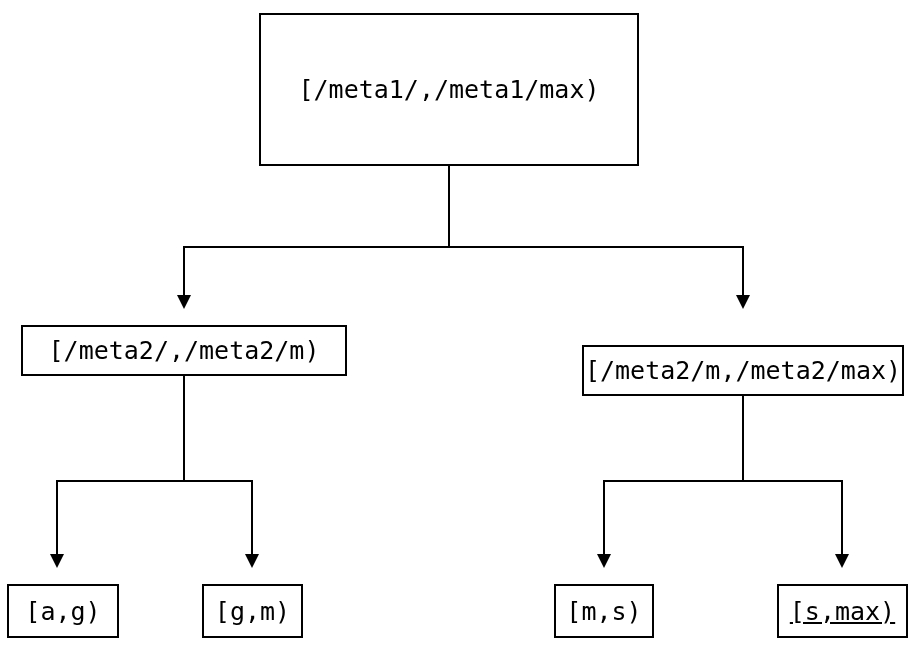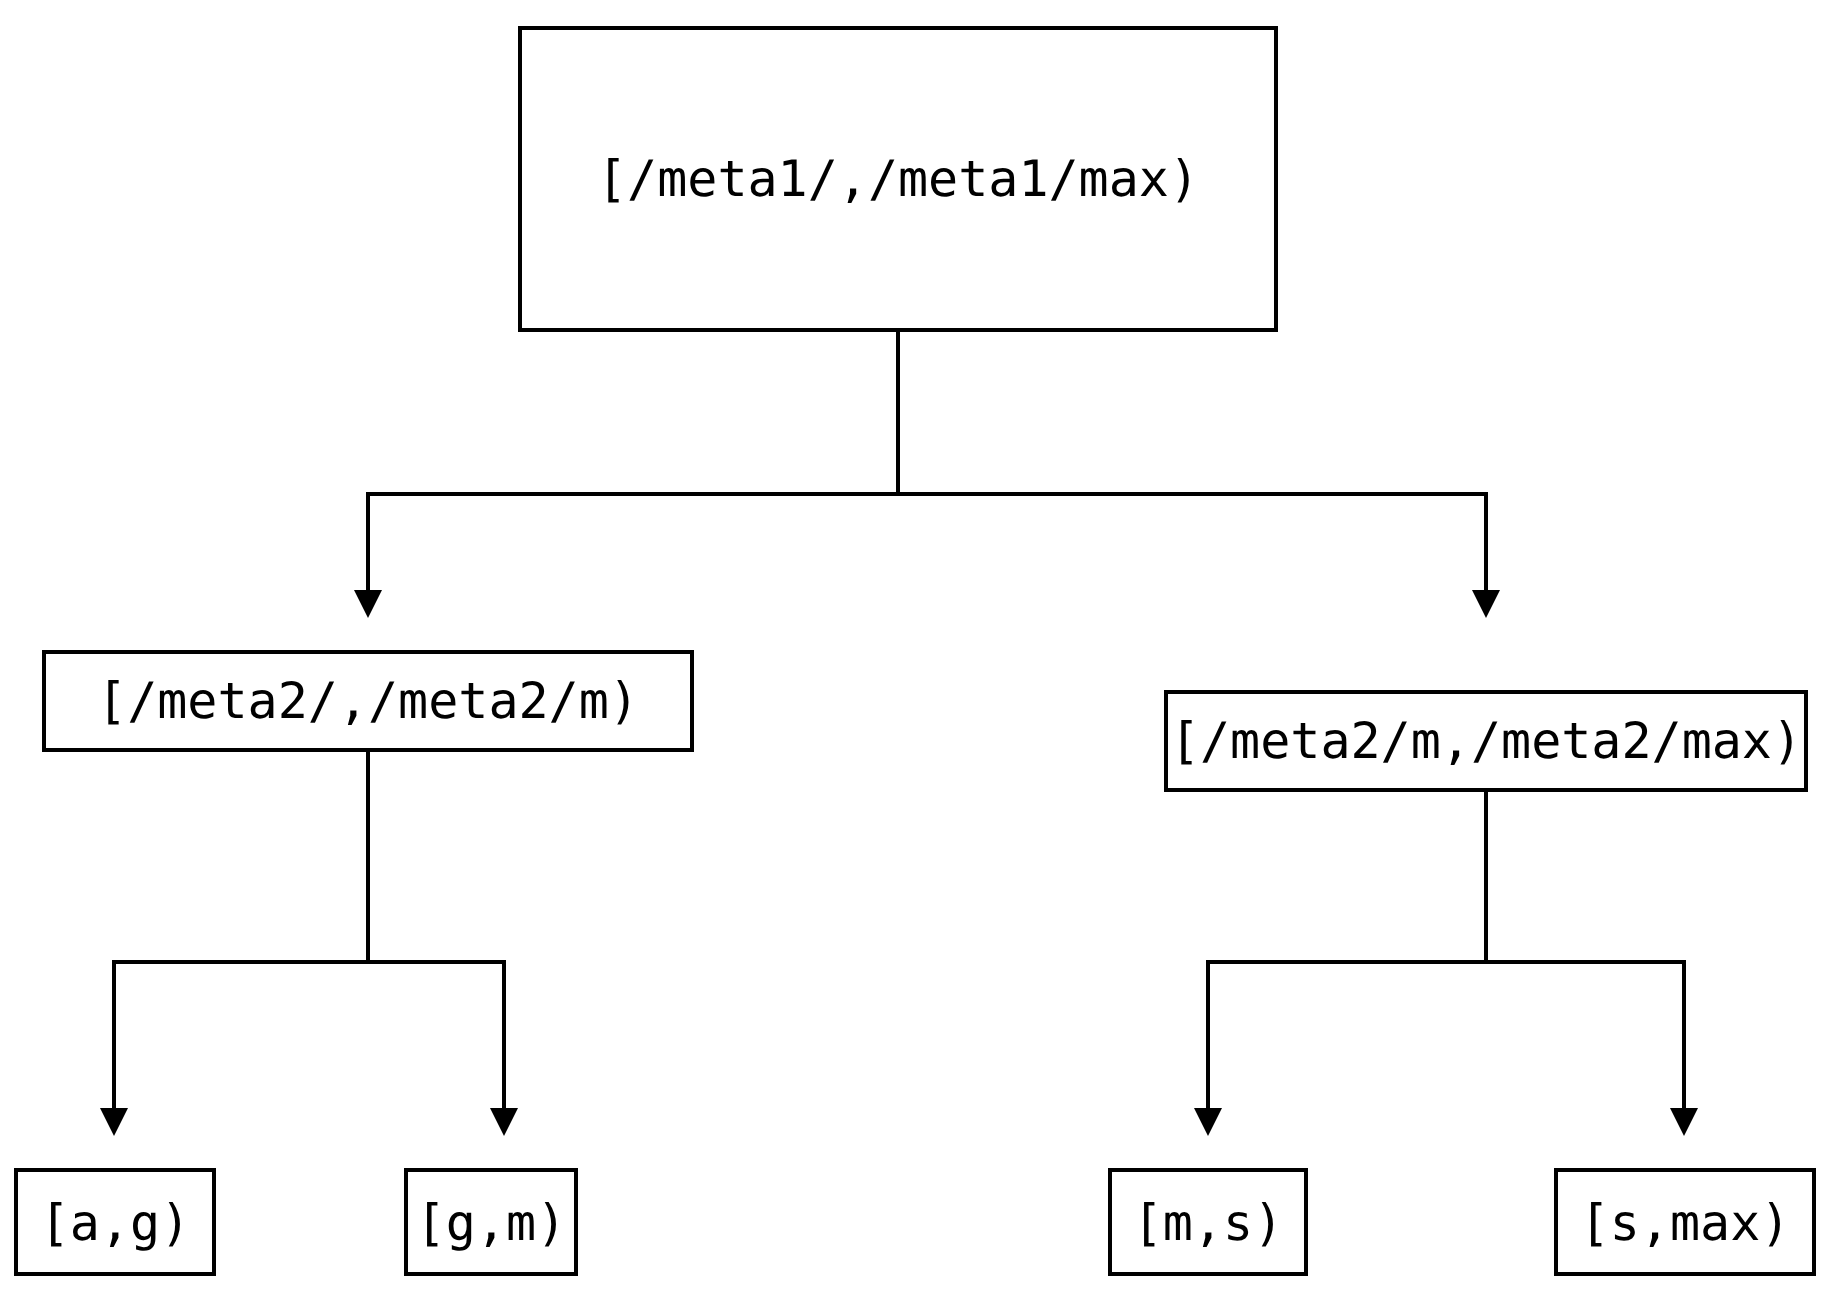--- a/index.html
+++ b/index.html
@@ -33,24 +33,24 @@
     align-items: center;
     justify-content: center;
     font-size: 25px;
     line-height: 1;
     white-space: nowrap;
     letter-spacing: 0;
   }
   .node-root      { left: 259px; top: 13px;  width: 380px; height: 153px; }
   .node-mid-left  { left: 21px;  top: 325px; width: 326px; height: 51px; }
   .node-mid-right { left: 582px; top: 325px; width: 322px; height: 51px; margin-top: 20px; }
-  .node-leaf-1    { left: 7px;   top: 584px; width: 101px; height: 54px; }
-  .node-leaf-2    { left: 202px; top: 584px; width: 87px; height: 54px; }
+  .node-leaf-1    { left: 7px;   top: 584px; width: 112px; height: 54px; }
+  .node-leaf-2    { left: 202px; top: 584px; width: 101px; height: 54px; }
   .node-leaf-3    { left: 554px; top: 584px; width: 100px; height: 54px; text-align: center; }
-  .node-leaf-4    { left: 777px; top: 584px; width: 131px; height: 54px; }
+  .node-leaf-4    { left: 777px; top: 584px; width: 131px; height: 54px; text-decoration: underline; }
 </style>
 </head>
 <body>
 
 <div class="canvas">
 
   <svg class="connectors" viewBox="0 0 912 652" xmlns="http://www.w3.org/2000/svg">
     <g fill="none" stroke-width="2" stroke="#000000">
 
       <path d="M449 166 V247"></path>

